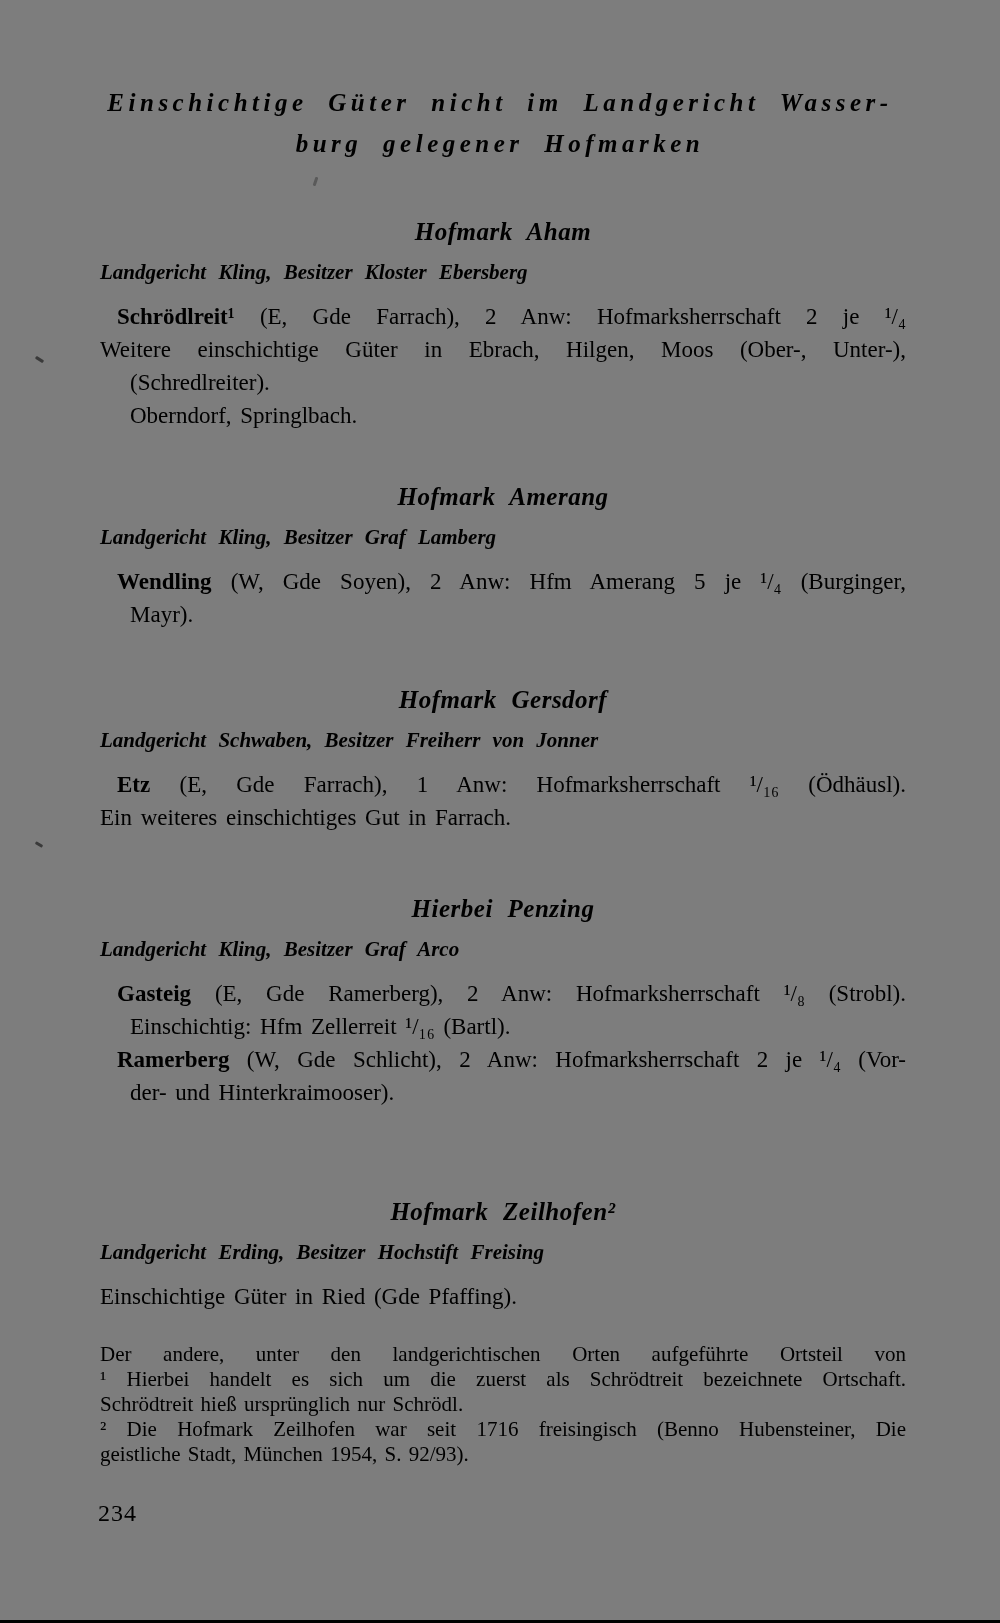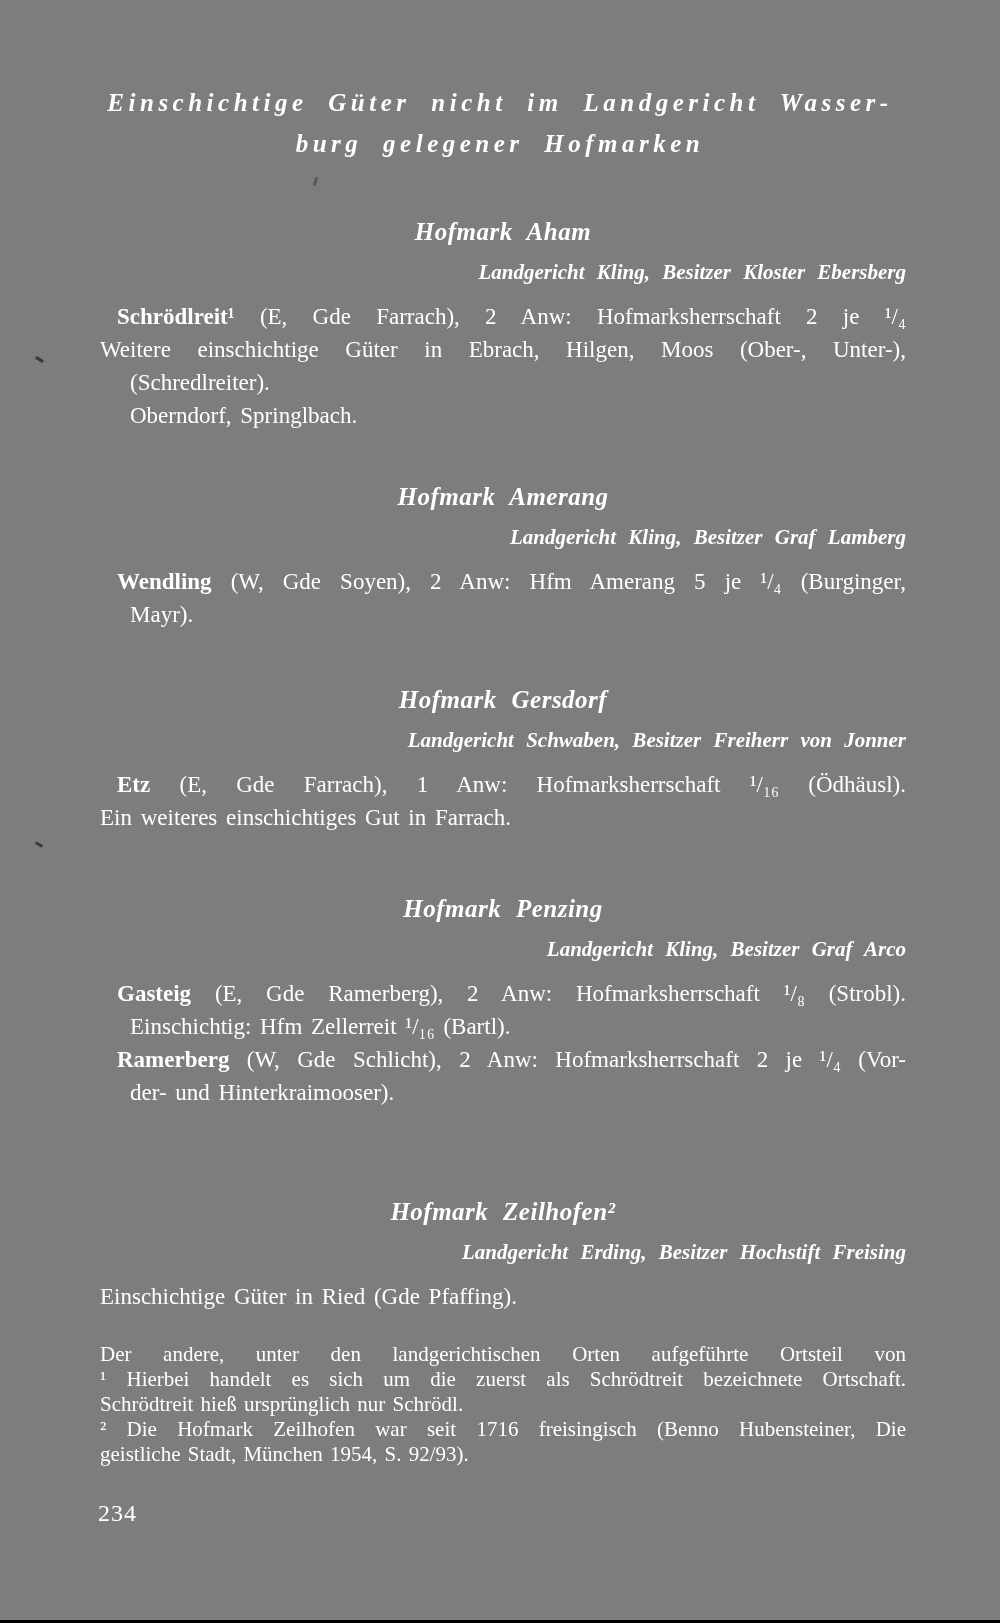--- a/index.html
+++ b/index.html
@@ -2,21 +2,21 @@
 <html lang="de"><head>
 <meta charset="utf-8">
 <style>
   html, body { margin: 0; padding: 0; background: #6f6f6f; }
   .page {
     position: relative;
     width: 1000px;
     height: 1623px;
     background: #7d7d7d;
     font-family: "Liberation Serif", "DejaVu Serif", serif;
-    color: #ffffff;
+    color: #000000;
     overflow: hidden;
   }
   .title {
     position: absolute;
     top: 82px; left: 50px; width: 900px;
     text-align: center;
     font-style: italic;
     font-weight: 700;
     font-size: 25px;
     line-height: 41px;
@@ -31,21 +31,21 @@
     text-align: center;
     font-style: italic;
     font-weight: 600;
     letter-spacing: 0.5px;
     word-spacing: 8px;
   }
   .sec-sub {
     font-size: 21px;
     line-height: 28px;
     margin-bottom: 14px;
-    text-align: right;
+    text-align: left;
     font-style: italic;
     font-weight: 600;
     word-spacing: 7px;
   }
   .line { font-size: 23px; line-height: 33px; word-spacing: 3px; }
   .stretch { text-align: justify; text-align-last: justify; }
   .indent { padding-left: 30px; }
   .b { font-weight: 700; margin-left: 17px; }
   .footnotes { position: absolute; left: 100px; top: 1342px; width: 806px; }
   .fline { font-size: 21px; line-height: 25px; word-spacing: 2px; }
@@ -88,21 +88,21 @@
   </section>
 
   <section class="sec" style="top:682px">
     <h2 class="sec-head">Hofmark Gersdorf</h2>
     <div class="sec-sub">Landgericht Schwaben, Besitzer Freiherr von Jonner</div>
     <div class="line stretch"><span class="b">Etz</span> <span>(E, Gde Farrach), 1 Anw: Hofmarksherrschaft ¹/₁₆ (Ödhäusl).</span></div>
     <div class="line">Ein weiteres einschichtiges Gut in Farrach.</div>
   </section>
 
   <section class="sec" style="top:891px">
-    <h2 class="sec-head">Hofmark Penzing</h2>
+    <h2 class="sec-head">Hierbei Penzing</h2>
     <div class="sec-sub">Landgericht Kling, Besitzer Graf Arco</div>
     <div class="line stretch"><span class="b">Gasteig</span> <span>(E, Gde Ramerberg), 2 Anw: Hofmarksherrschaft ¹/₈ (Strobl).</span></div>
     <div class="line indent">Einschichtig: Hfm Zellerreit ¹/₁₆ (Bartl).</div>
     <div class="line stretch"><span class="b">Ramerberg</span> <span>(W, Gde Schlicht), 2 Anw: Hofmarksherrschaft 2 je ¹/₄ (Vor-</span></div>
     <div class="line indent">der- und Hinterkraimooser).</div>
   </section>
 
   <section class="sec" style="top:1194px">
     <h2 class="sec-head">Hofmark Zeilhofen²</h2>
     <div class="sec-sub">Landgericht Erding, Besitzer Hochstift Freising</div>

